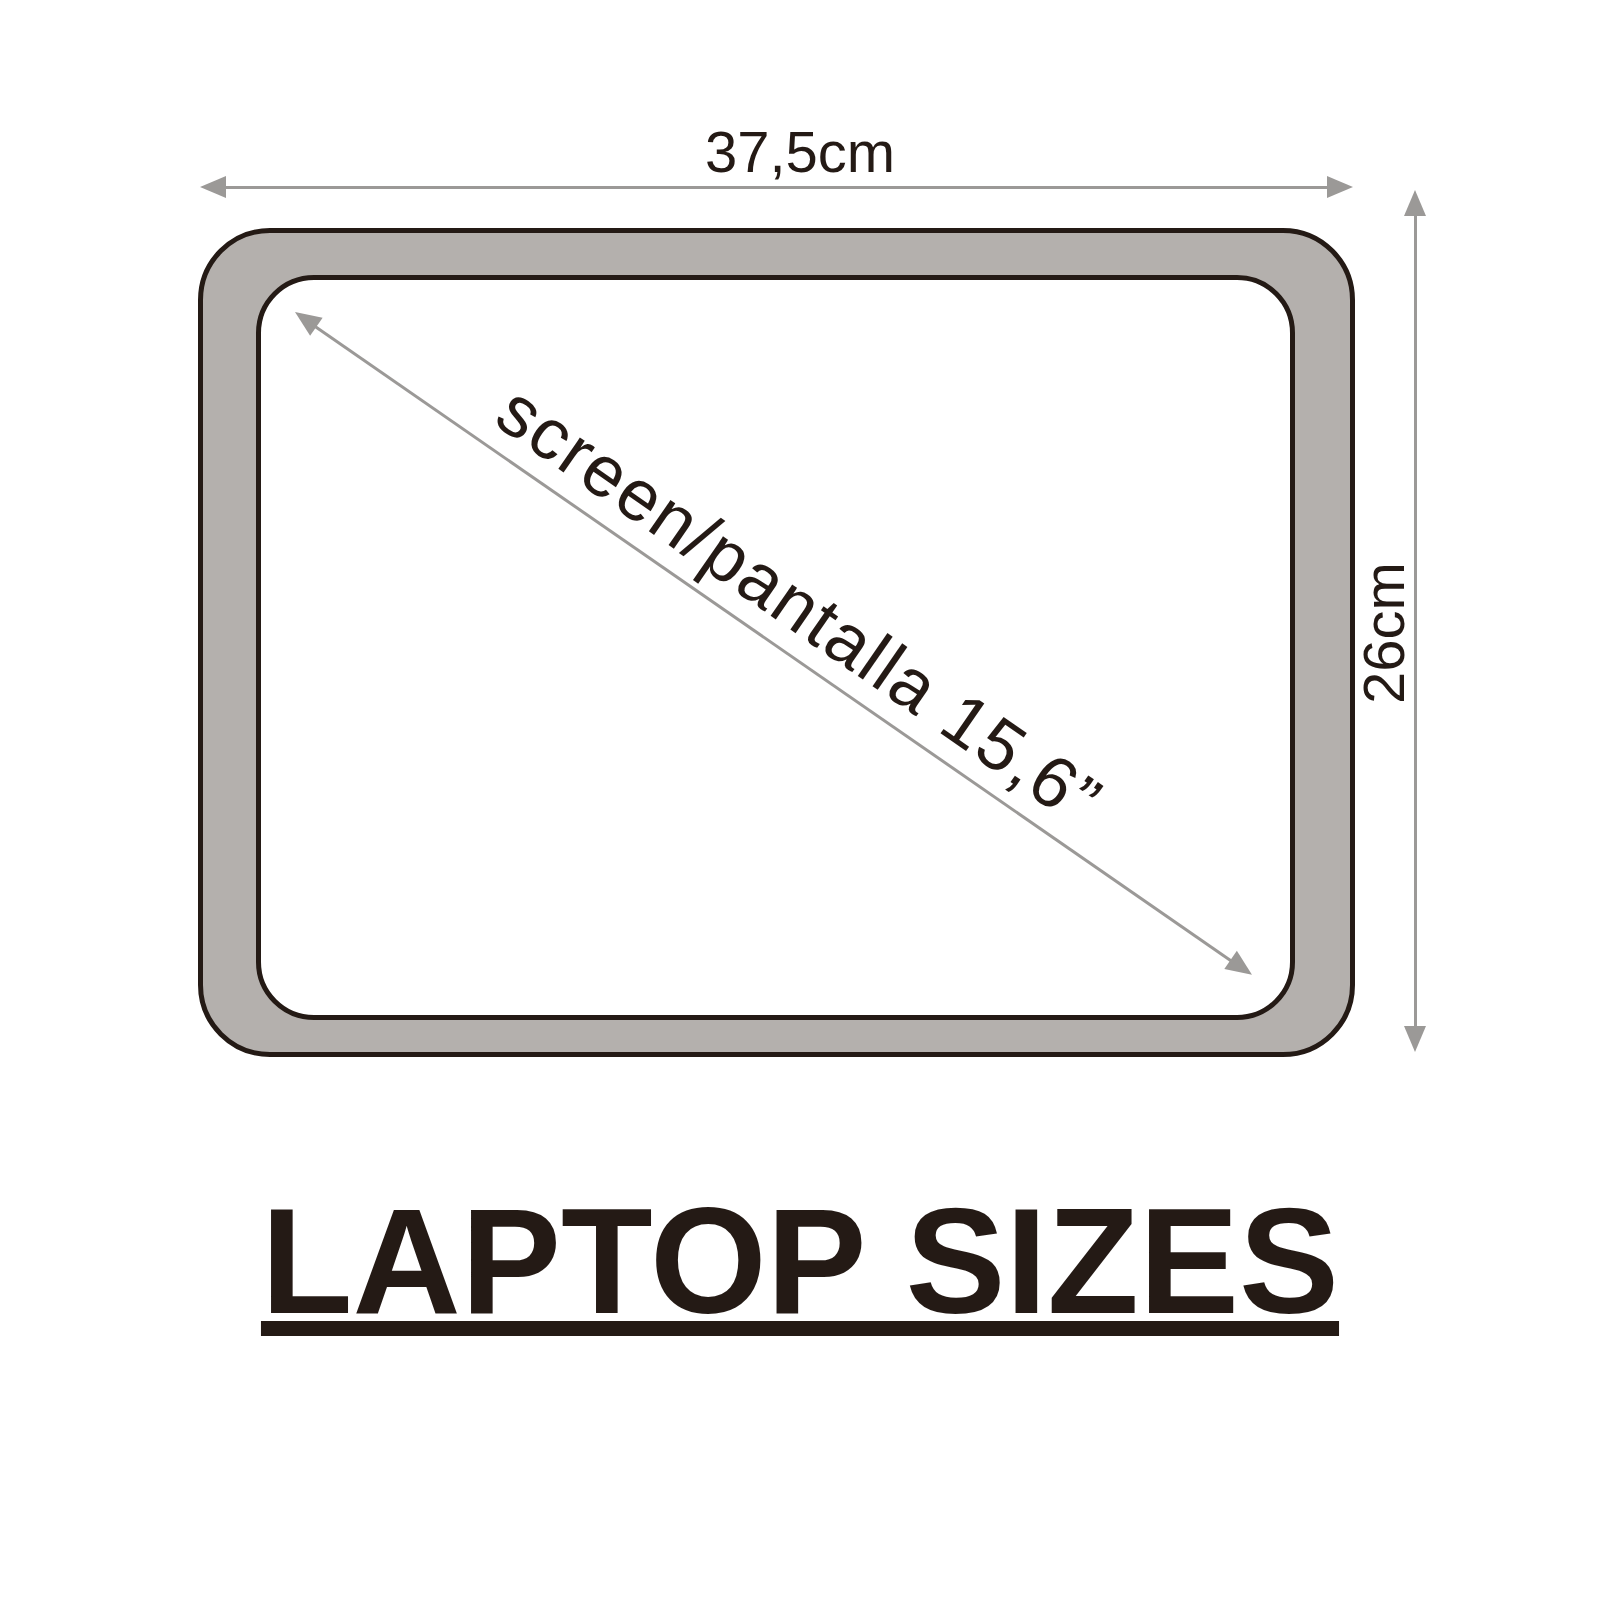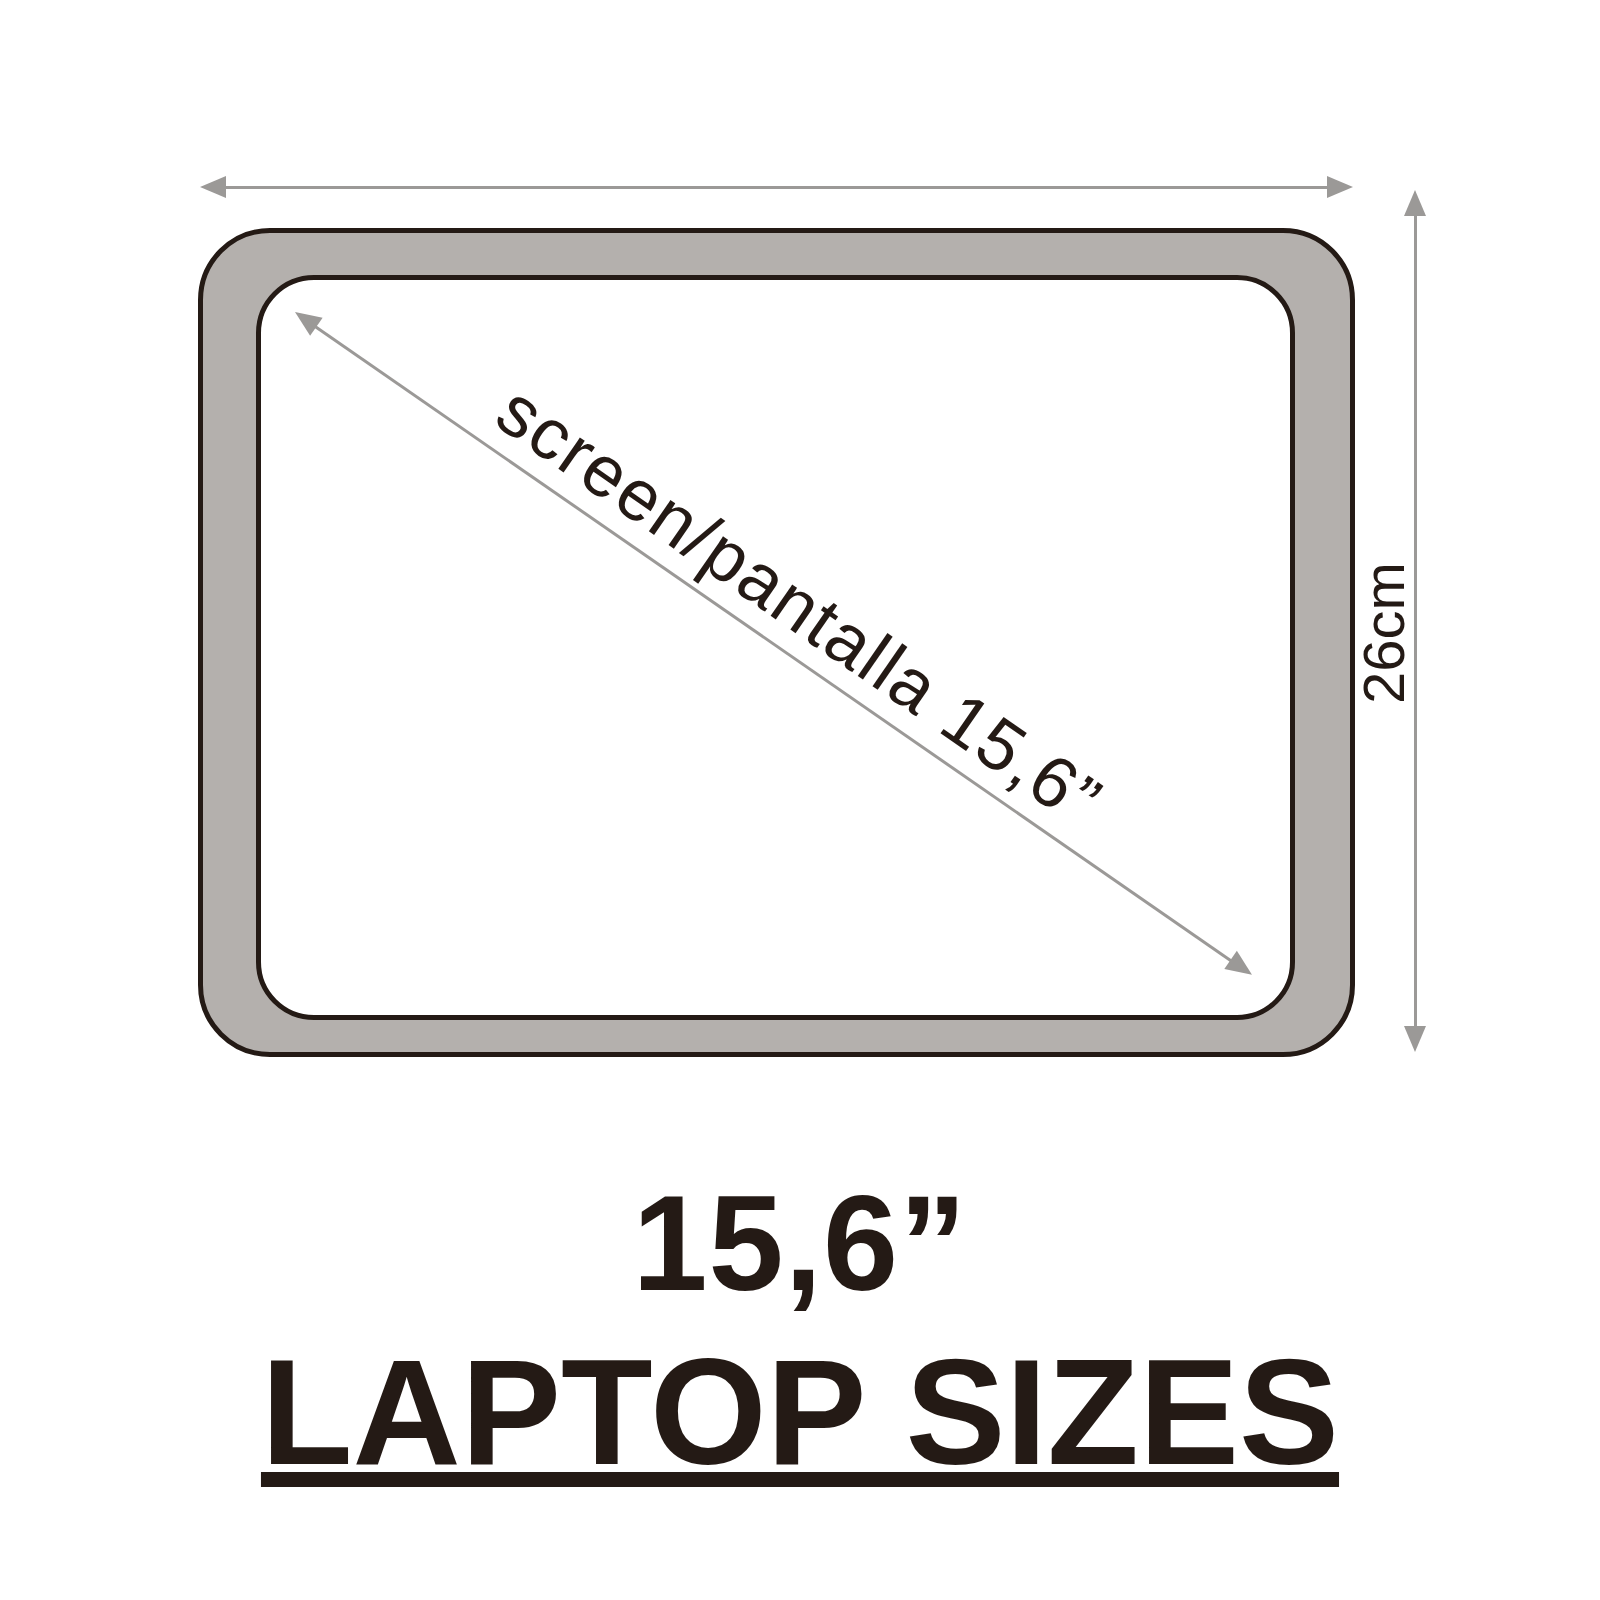--- a/index.html
+++ b/index.html
@@ -145,36 +145,36 @@
 </head>
 <body>
 
 <div class="canvas">
 
   <div class="dim-h">
     <div class="arrow-left"></div>
     <div class="dim-line"></div>
     <div class="arrow-right"></div>
   </div>
+  <div class="width-label">37,5cm</div>
 
   <div class="laptop-outer"></div>
   <div class="laptop-inner"></div>
 
   <div class="dim-diag">
     <div class="arrow-left"></div>
     <div class="dim-line"></div>
     <div class="arrow-right"></div>
     <div class="diag-label">screen/pantalla 15,6”</div>
   </div>
 
   <div class="dim-v">
     <div class="arrow-up"></div>
     <div class="dim-line"></div>
     <div class="arrow-down"></div>
   </div>
   <div class="height-label">26cm</div>
 
   <div class="title-block">
-    <div class="title-size">15,6”</div>
     <div class="title-caption">LAPTOP SIZES</div>
   </div>
 
 </div>
 
 </body></html>

